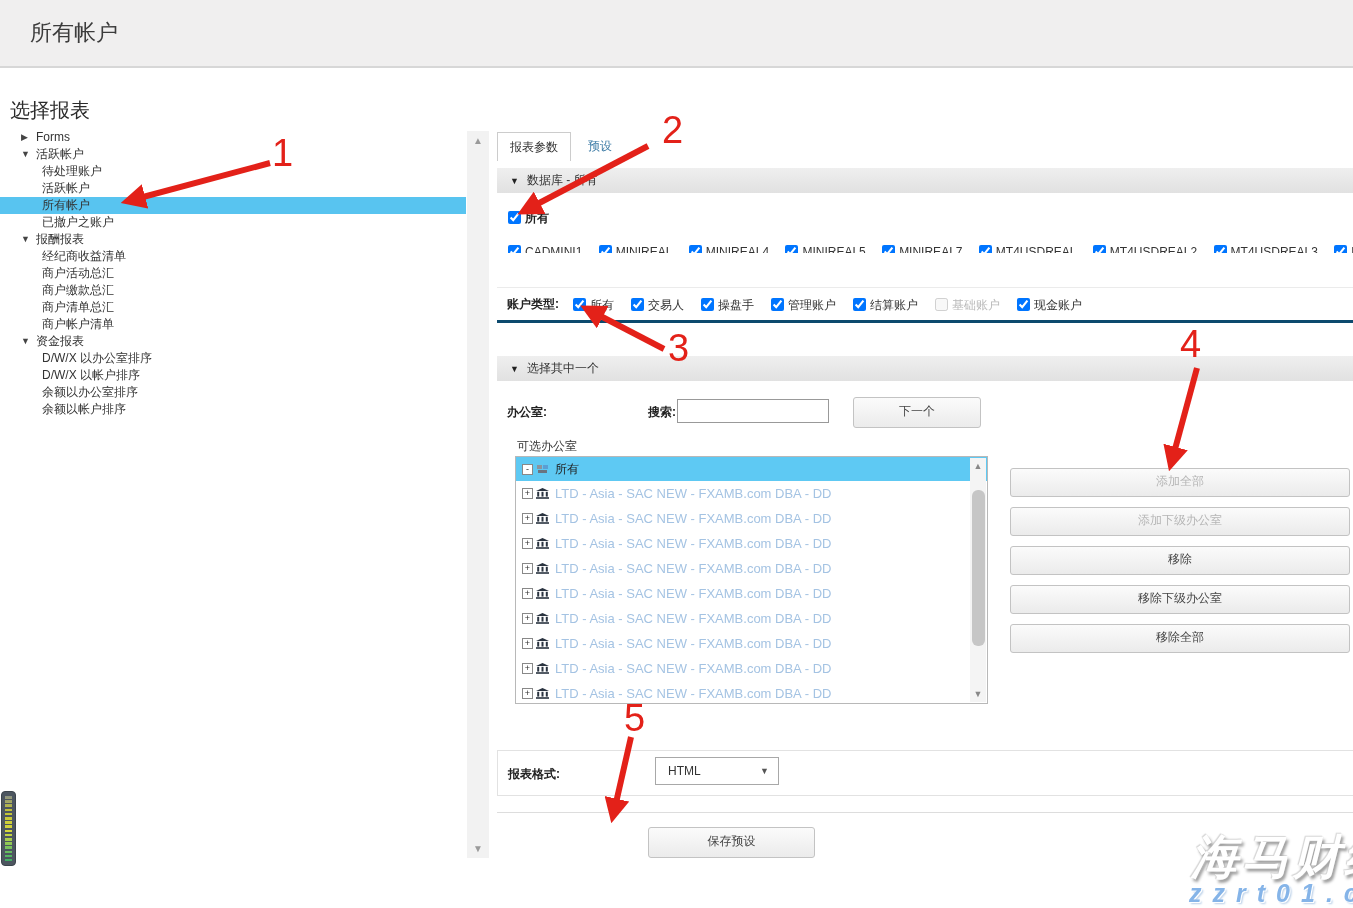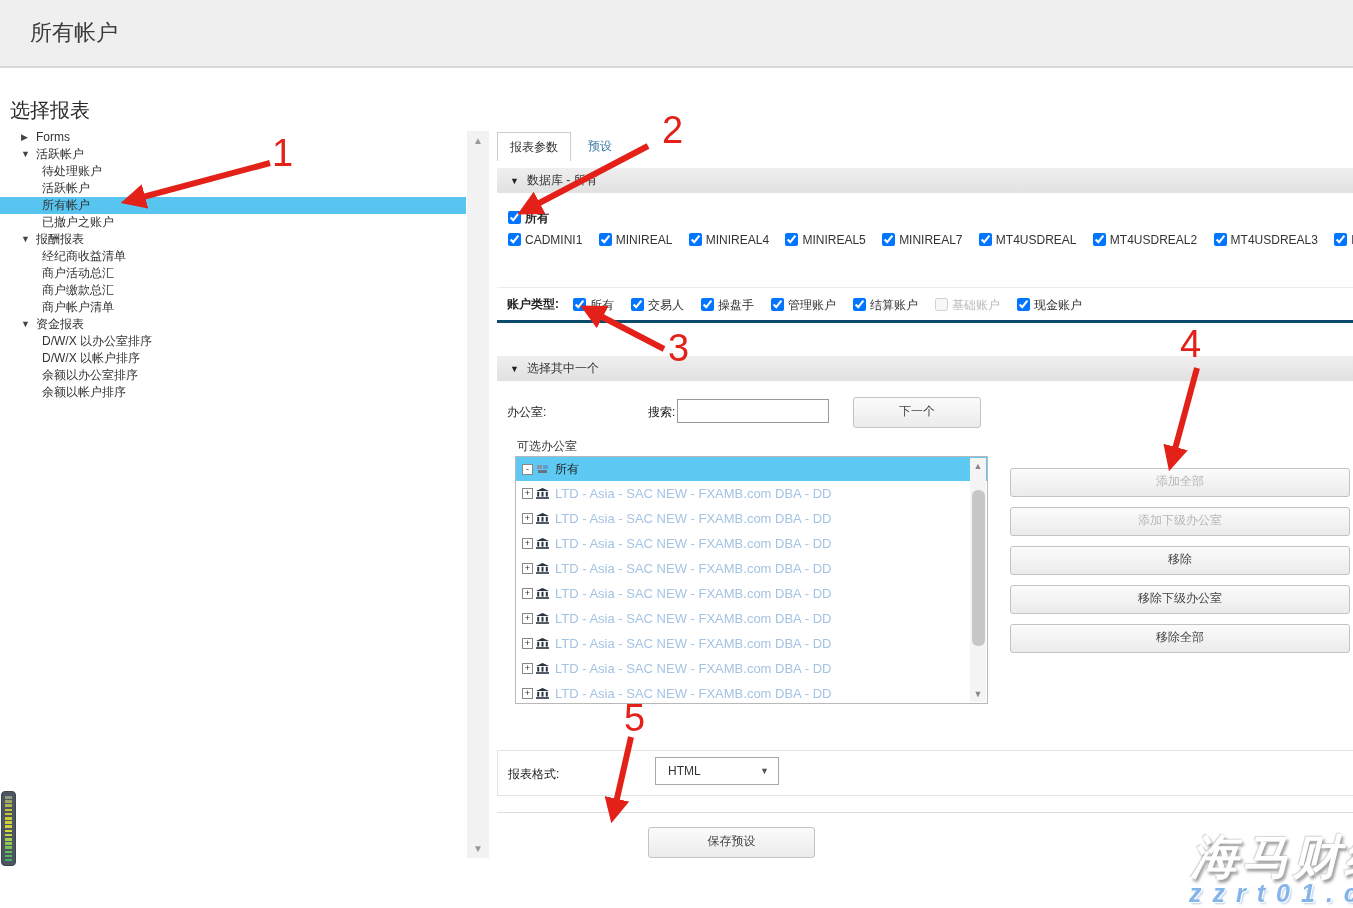--- a/index.html
+++ b/index.html
@@ -34,27 +34,27 @@
   .bar .caret{font-size:9px;color:#222;margin-right:8px;}
   #bar-db{top:168px;} #bar-select{top:356px;}
 
   input[type=checkbox]{width:13px;height:13px;margin:0 4px 0 0;vertical-align:-2px;}
   .cklabel{font-size:12px;color:#333;}
   .bold{font-weight:bold;color:#222;}
   .disabled-label{color:#b9b9b9;}
 
   #all-db-row{position:absolute;left:508px;top:210px;height:18px;font-size:12px;}
   #db-row{position:absolute;left:508px;top:233px;right:0;height:20px;overflow:hidden;white-space:nowrap;font-size:12px;color:#333;}
-  #db-row .db-item{display:inline-block;margin-right:13px;}
+  #db-row .db-item{display:inline-block;margin-right:13px;margin-top:12px;}
 
   #acct-box{position:absolute;left:497px;top:287px;right:0;height:36px;border-top:1px solid #ebebeb;border-bottom:3px solid #0c4a6e;display:flex;align-items:center;padding-left:10px;box-sizing:border-box;}
   #acct-box .opt{margin-right:17px;white-space:nowrap;}
 
   
-  .flabel{position:absolute;font-size:12px;font-weight:normal;color:#222;}
+  .flabel{position:absolute;font-size:12px;font-weight:bold;color:#222;}
   #search-input{position:absolute;left:677px;top:399px;width:152px;height:24px;border:1px solid #999;box-sizing:border-box;font-size:12px;padding:0 4px;}
   .btn{background:linear-gradient(#fbfbfb,#ebebeb);border:1px solid #c3c3c3;border-radius:3px;font-size:12px;color:#444;text-align:center;cursor:pointer;}
   .btn.disabled{color:#b5b5b5;cursor:default;}
   #next-btn{position:absolute;left:853px;top:397px;width:126px;height:29px;line-height:27px;}
   #avail-label{position:absolute;left:517px;top:438px;font-size:12px;color:#333;}
 
   #office-list{position:absolute;left:515px;top:456px;width:473px;height:248px;border:1px solid #b8b8b8;box-sizing:border-box;background:#fff;overflow:hidden;}
   .orow{height:25px;display:flex;align-items:center;padding-left:6px;font-size:13px;color:#a4c3e3;white-space:nowrap;}
   .orow.root{height:24px;background:#5ec9f3;color:#222;font-size:12px;}
   .pm{display:inline-block;width:9px;height:9px;border:1px solid #888;background:#fff;color:#333;font-size:9px;line-height:8px;text-align:center;margin-right:2px;flex:none;}
@@ -108,20 +108,21 @@
     <li class="t-head"><span class="t-arrow">▶</span><span>Forms</span></li>
     <li class="t-head"><span class="t-arrow">▼</span><span>活跃帐户</span></li>
     <li class="t-leaf">待处理账户</li>
     <li class="t-leaf">活跃帐户</li>
     <li class="t-leaf t-sel">所有帐户</li>
     <li class="t-leaf">已撤户之账户</li>
     <li class="t-head"><span class="t-arrow">▼</span><span>报酬报表</span></li>
     <li class="t-leaf">经纪商收益清单</li>
     <li class="t-leaf">商户活动总汇</li>
     <li class="t-leaf">商户缴款总汇</li>
+    <li class="t-leaf">商户清单总汇</li>
     <li class="t-leaf">商户帐户清单</li>
     <li class="t-head"><span class="t-arrow">▼</span><span>资金报表</span></li>
     <li class="t-leaf">D/W/X 以办公室排序</li>
     <li class="t-leaf">D/W/X 以帐户排序</li>
     <li class="t-leaf">余额以办公室排序</li>
     <li class="t-leaf">余额以帐户排序</li>
   </ul>
 
   <div class="vscroll">
     <div class="up">▲</div>

